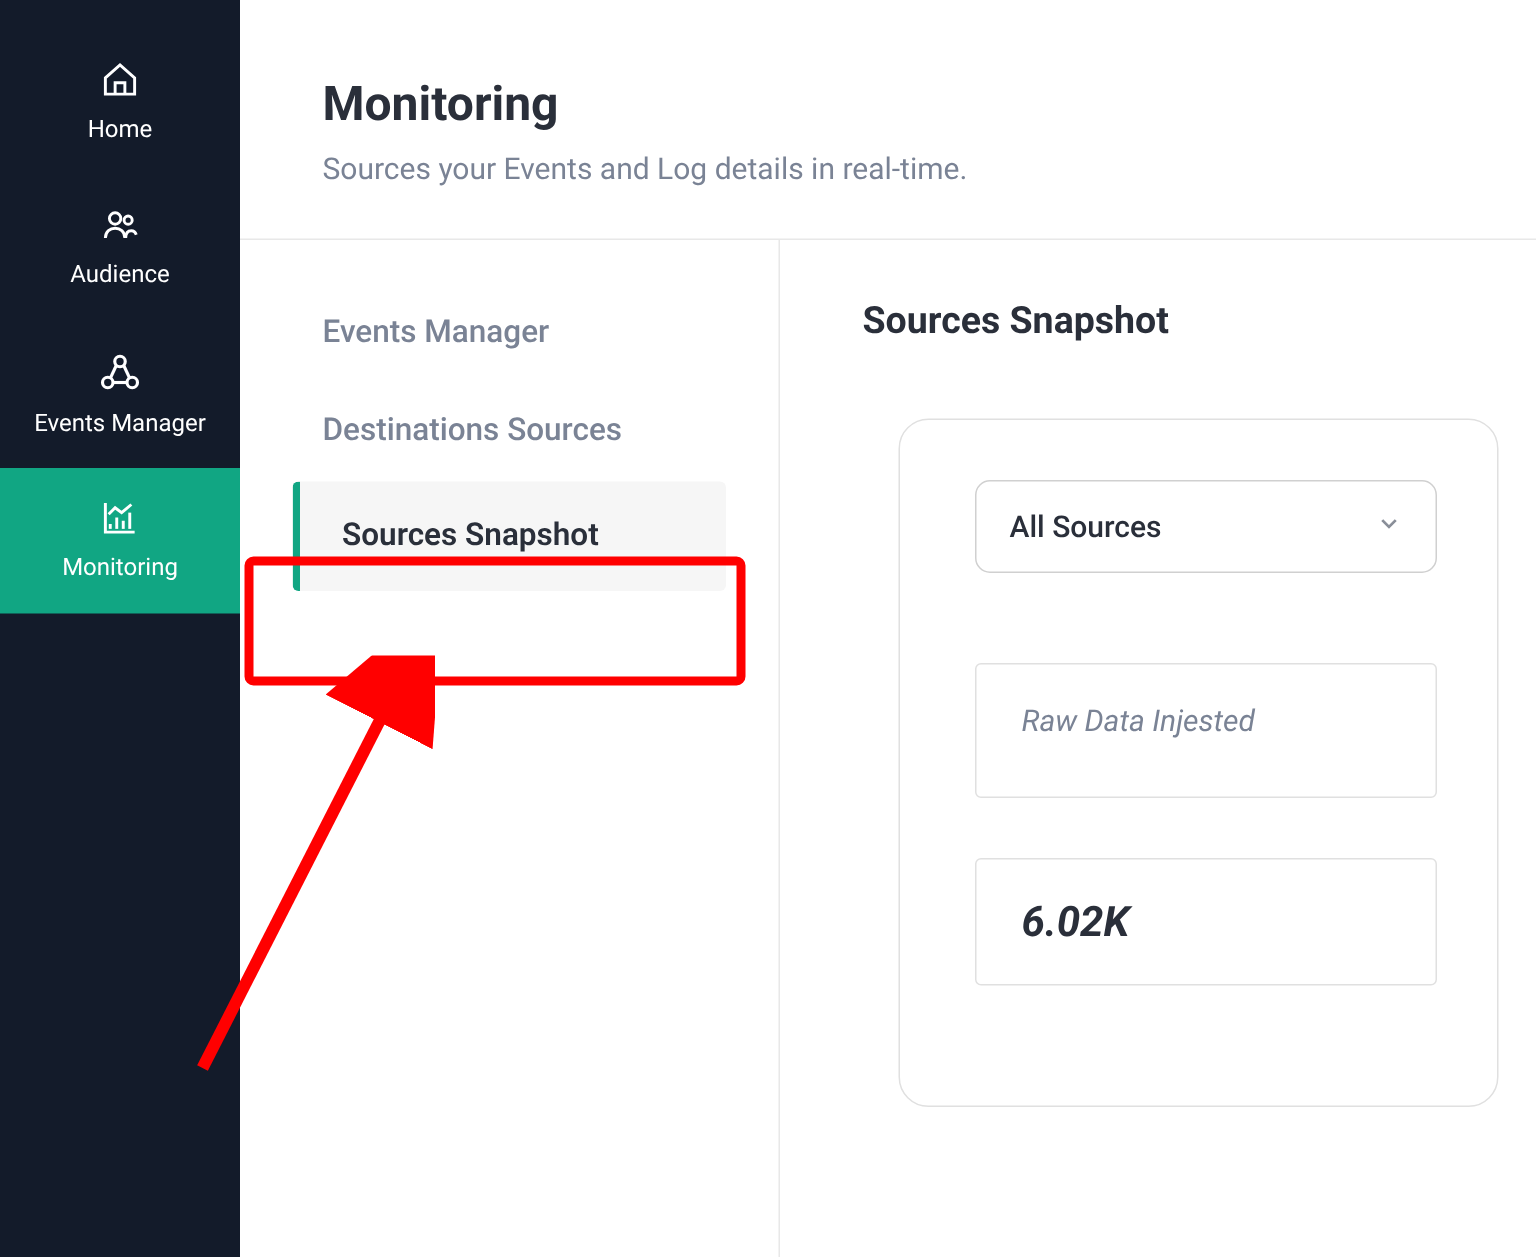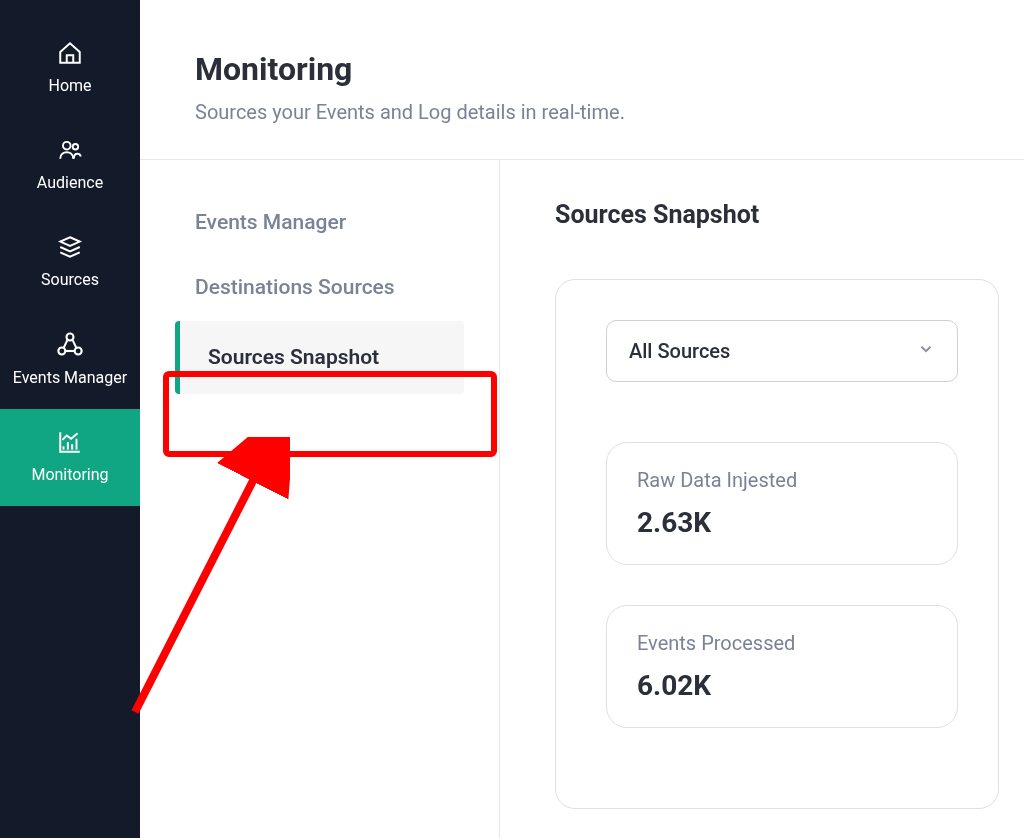--- a/index.html
+++ b/index.html
@@ -9,21 +9,21 @@
     }
     body {
       font-family: -apple-system, BlinkMacSystemFont, 'Segoe UI', Roboto, sans-serif;
       background: #ffffff;
       width: 1024px;
       height: 838px;
       overflow: hidden;
       display: flex;
     }
     .sidebar {
-      width: 140px;
+      width: 160px;
       background: #131b2a;
       color: #ffffff;
       display: flex;
       flex-direction: column;
       padding-top: 20px;
       height: 100%;
     }
     .sidebar-item {
       display: flex;
       flex-direction: column;
@@ -125,41 +125,43 @@
     .details-title {
       font-size: 25px;
       font-weight: 700;
       color: #2a2f3a;
       margin-bottom: 50px;
     }
     .details-card {
       border: 1px solid #e0e0e0;
       border-radius: 20px;
       padding: 40px 40px 40px 50px;
+      margin-left: 24px;
     }
     .dropdown {
       border: 1px solid #d0d0d0;
       border-radius: 10px;
       padding: 18px 22px;
       display: flex;
       justify-content: space-between;
       align-items: center;
       cursor: pointer;
       margin-bottom: 60px;
     }
     .dropdown-label {
       font-size: 20px;
       color: #2a2f3a;
       font-weight: 500;
     }
     .stat-card {
       border: 1px solid #e0e0e0;
-      border-radius: 21px;
+      border-radius: 4px;
       padding: 25px 30px;
       margin-bottom: 40px;
+      font-style: italic;
     }
     .stat-label {
       font-size: 20px;
       color: #7a8395;
       margin-bottom: 14px;
       font-weight: 400;
     }
     .stat-value {
       font-size: 28px;
       font-weight: 700;
@@ -185,30 +187,20 @@
       <svg width="28" height="26" viewBox="0 0 24 24" fill="none" stroke="#ffffff" stroke-width="1.8">
         <circle cx="9" cy="8" r="3.5"></circle>
         <path d="M3 20 C3 16 6 14 9 14 C12 14 15 16 15 20"></path>
         <circle cx="17" cy="9" r="2.5"></circle>
         <path d="M15.5 20 C15.5 17 17 15.5 19 15.5 C20.5 15.5 21.5 16.5 22 18"></path>
       </svg>
     </span>
     <span class="label">Audience</span>
   </div>
 
-  <div class="sidebar-item">
-    <span class="icon">
-      <svg width="26" height="26" viewBox="0 0 24 24" fill="none" stroke="#ffffff" stroke-width="1.8">
-        <path d="M12 3 L21 7 L12 11 L3 7 Z"></path>
-        <path d="M3 12 L12 16 L21 12"></path>
-        <path d="M3 17 L12 21 L21 17"></path>
-      </svg>
-    </span>
-    <span class="label">Sources</span>
-  </div>
 
 
   <div class="sidebar-item">
     <span class="icon">
       <svg width="28" height="28" viewBox="0 0 24 24" fill="none" stroke="#ffffff" stroke-width="1.8">
         <circle cx="12" cy="6" r="3"></circle>
         <circle cx="5" cy="18" r="3"></circle>
         <circle cx="19" cy="18" r="3"></circle>
         <path d="M10 8 L6.5 15.5"></path>
         <path d="M14 8 L17.5 15.5"></path>
@@ -253,25 +245,23 @@
           <span class="dropdown-label">All Sources</span>
           <span>
             <svg width="18" height="18" viewBox="0 0 24 24" fill="none" stroke="#8a8f99" stroke-width="2.5">
               <path d="M6 9 L12 15 L18 9"></path>
             </svg>
           </span>
         </div>
 
         <div class="stat-card">
           <div class="stat-label">Raw Data Injested</div>
-          <div class="stat-value">2.63K</div>
         </div>
 
         <div class="stat-card">
-          <div class="stat-label">Events Processed</div>
           <div class="stat-value">6.02K</div>
         </div>
       </div>
     </div>
   </div>
 </div>
 
 <div class="highlight-box"></div>
 <svg class="arrow-svg" viewBox="0 0 160 280">
   <defs>

